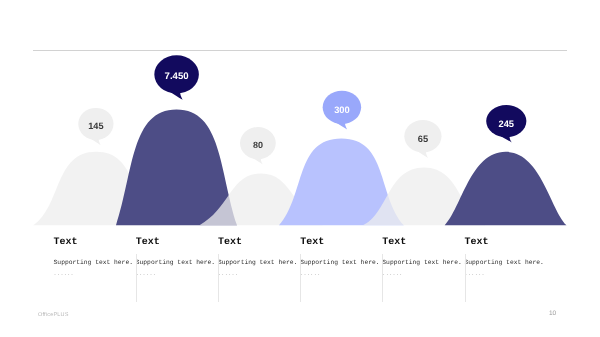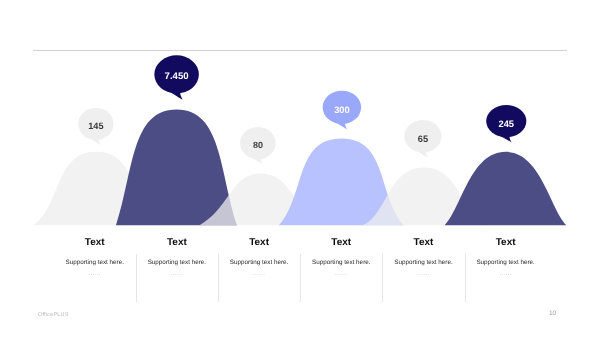--- a/index.html
+++ b/index.html
@@ -2,21 +2,21 @@
 <html><head>
 <meta charset="utf-8">
 <style>
   html,body{margin:0;padding:0;}
   body{width:600px;height:337px;background:#ffffff;font-family:"Liberation Sans",sans-serif;overflow:hidden;-webkit-font-smoothing:antialiased;text-rendering:geometricPrecision;}
   svg text{-webkit-font-smoothing:antialiased;}
   .slide{position:relative;width:600px;height:337px;background:#fff;overflow:hidden;}
   .topline{position:absolute;left:33px;top:50px;width:534px;height:1px;background:#d2d2d2;}
   svg.chart{position:absolute;left:0;top:0;width:600px;height:337px;display:block;}
   .cols{position:absolute;left:53.6px;top:232px;width:493.2px;display:flex;}
-  .col{width:82.2px;text-align:center;position:relative;}
+  .col{width:82.2px;text-align:left;position:relative;font-family:Liberation Mono, monospace;}
   .col .h{font-size:10px;font-weight:bold;color:#0d0d0d;line-height:10px;padding-top:6.4px;}
   .col .s{font-size:6.3px;color:#2a2a2a;margin-top:11.6px;line-height:6.3px;}
   .col .t{font-size:5px;color:#a0a0a0;margin-top:7px;line-height:5px;letter-spacing:.4px;}
   .divider{position:absolute;top:22px;width:1px;height:48px;background:#e6e6e6;}
   .footer{position:absolute;left:38px;top:312px;font-size:5.5px;color:#b9b9b9;letter-spacing:.2px;}
   .pageno{position:absolute;left:549px;top:310px;font-size:6.5px;color:#9a9a9a;}
 </style>
 </head>
 <body>
 

